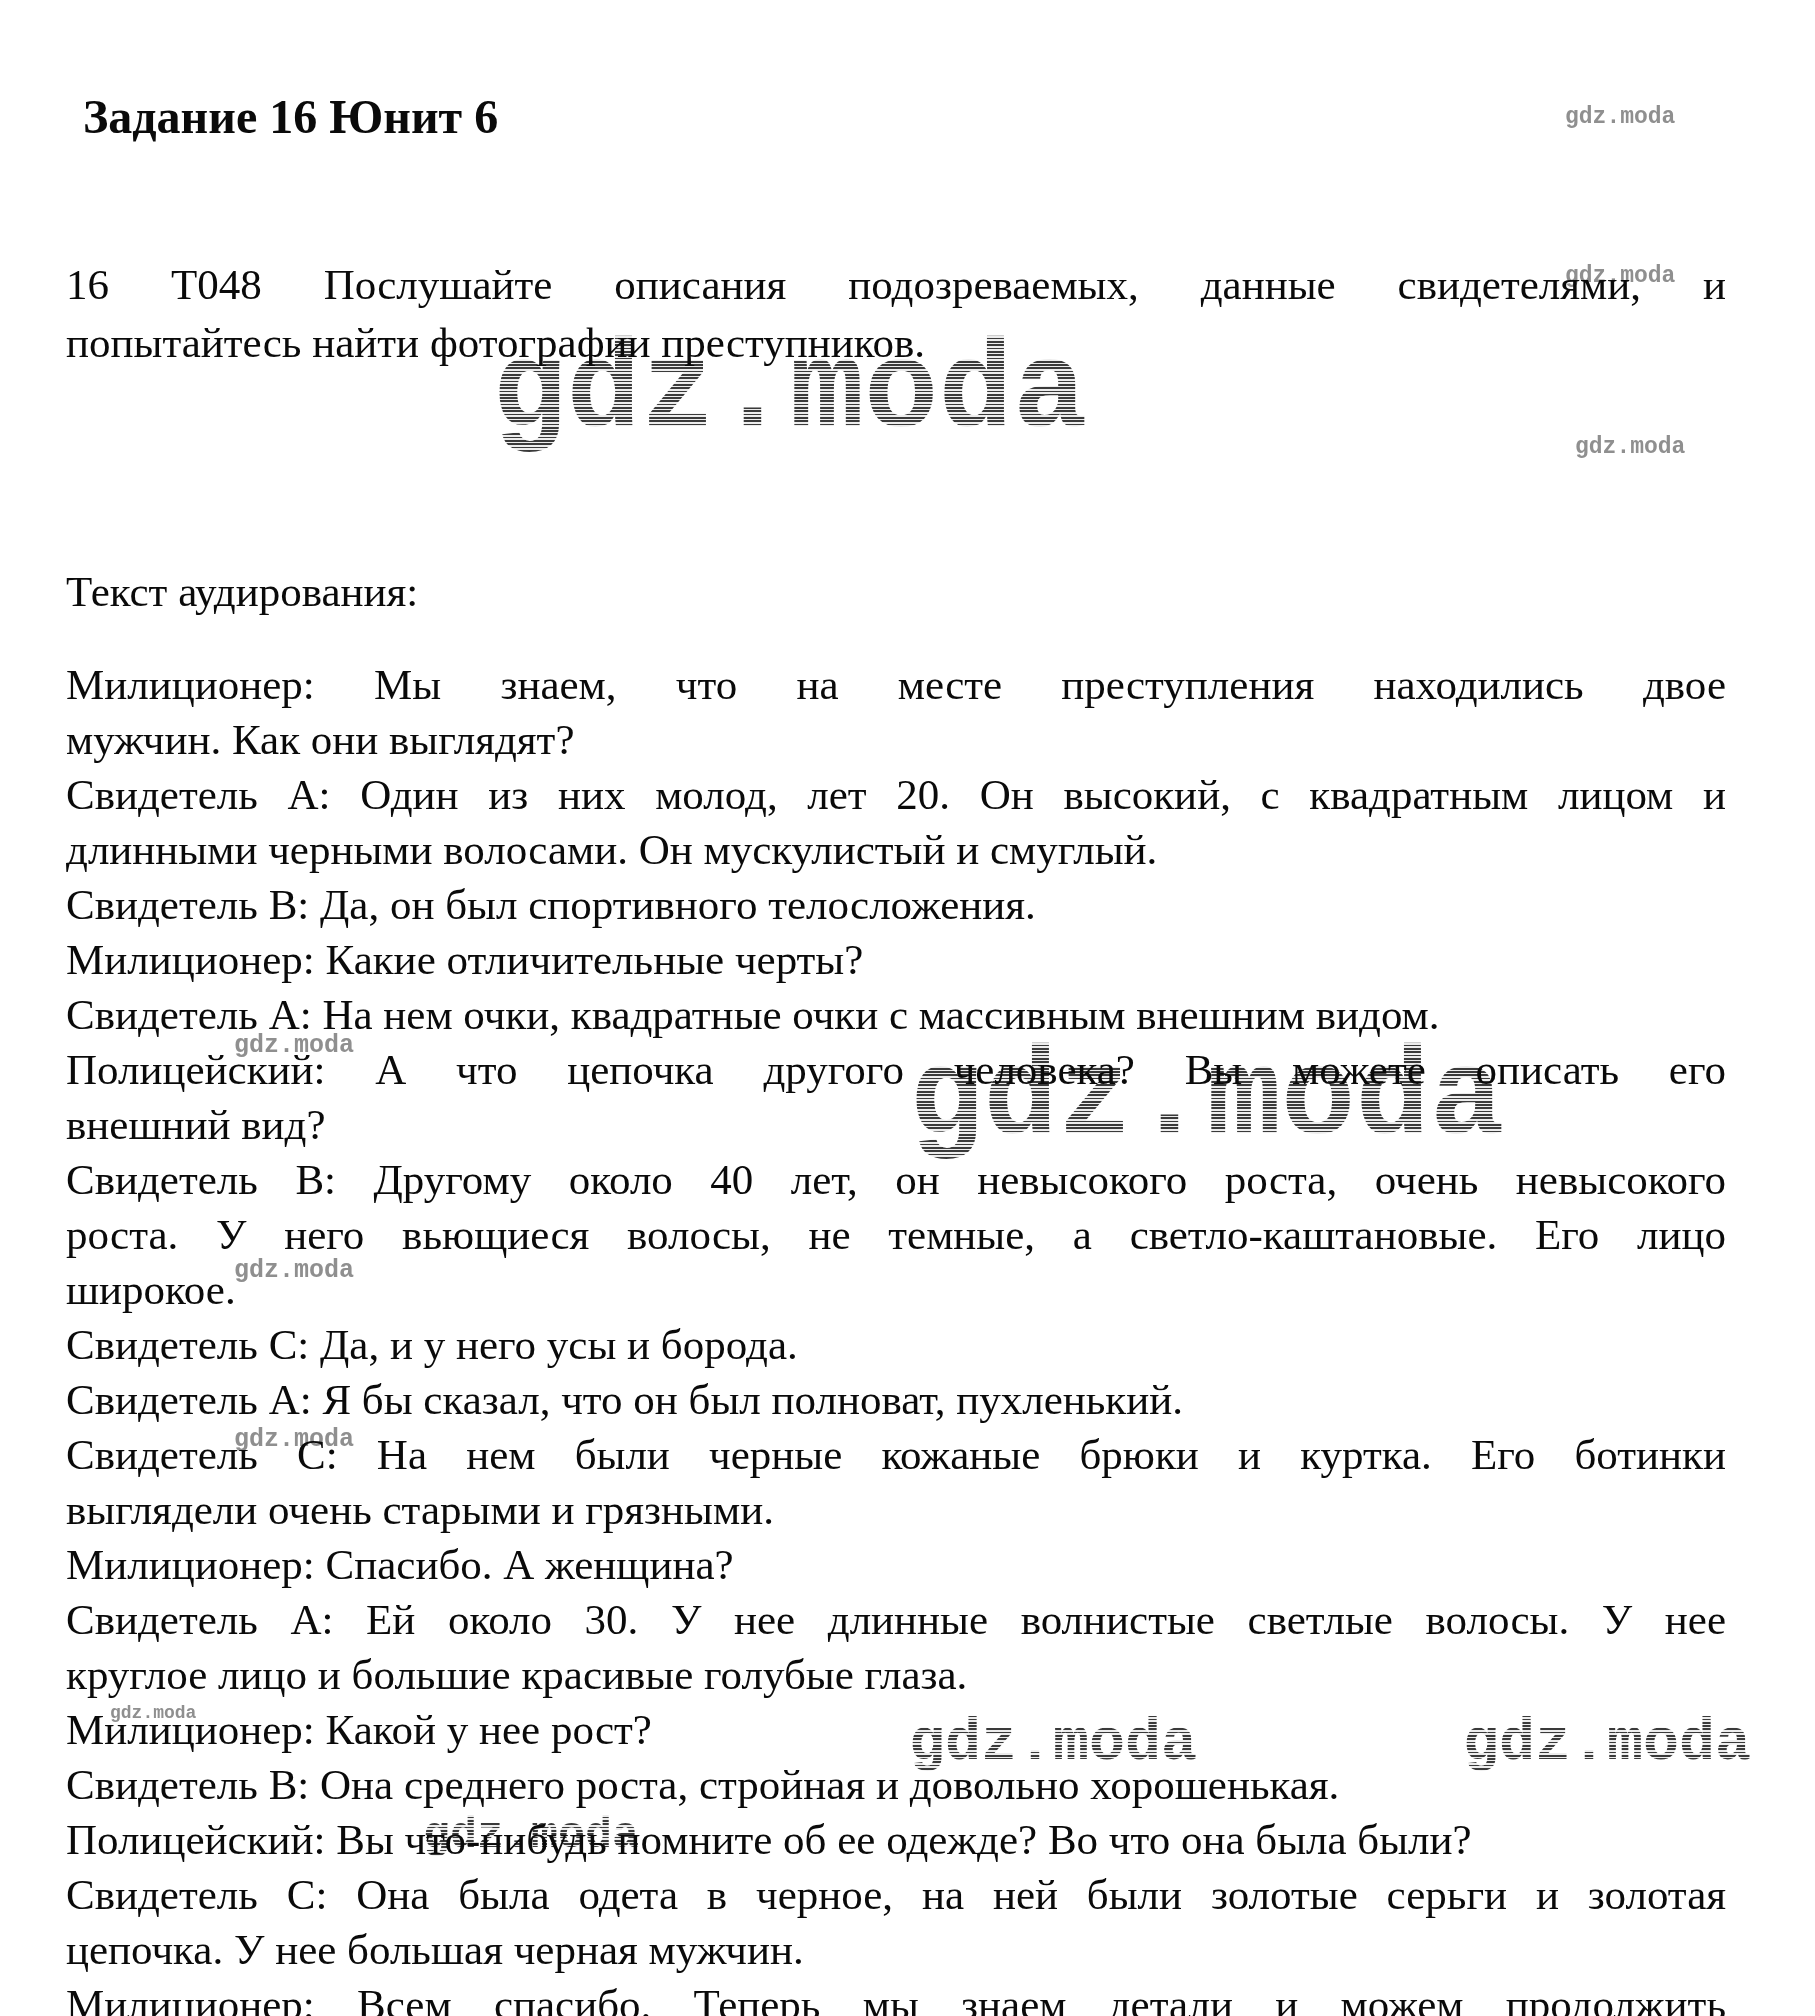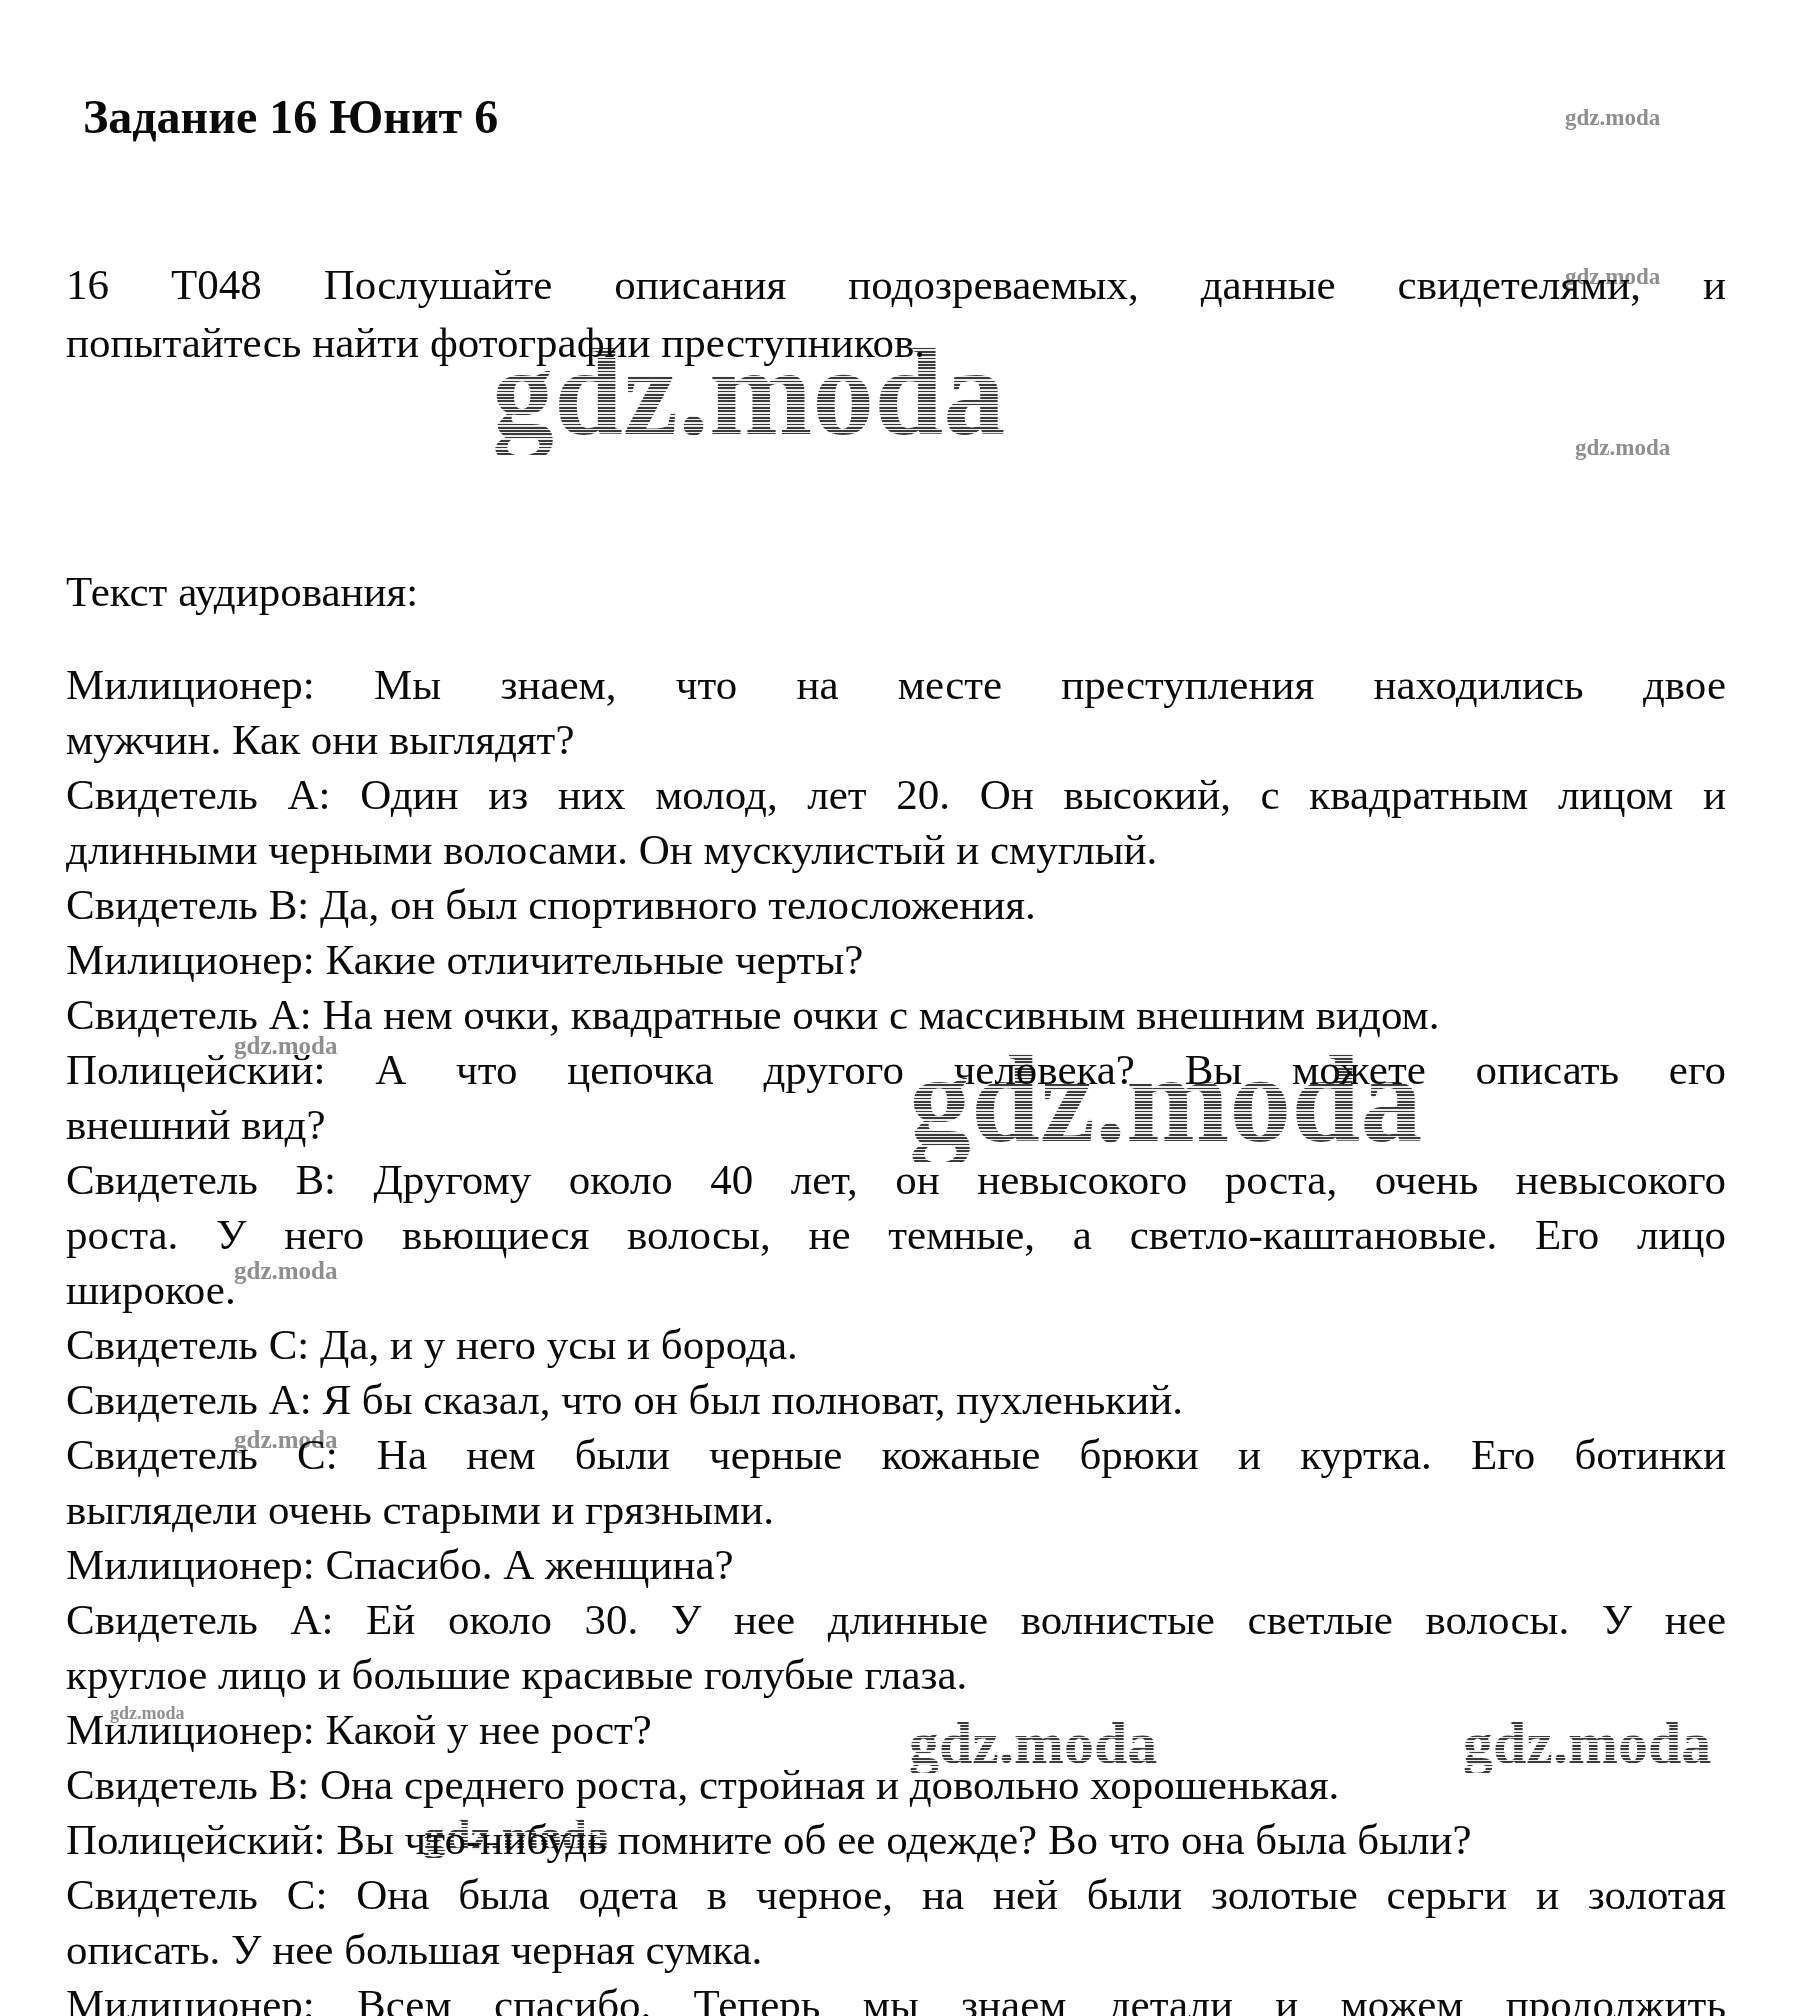--- a/index.html
+++ b/index.html
@@ -33,21 +33,21 @@
   .line { text-align: left; }
   .line.j {
     text-align: justify;
     text-align-last: justify;
   }
   
   .wm {
     position: absolute;
     line-height: 1;
     white-space: nowrap;
-    font-family: Liberation Serif, serif;
+    font-family: Liberation Mono, monospace;
     font-weight: bold;
     z-index: 0;
     user-select: none;
   }
   .wm-light { color: #8f8f8f; font-weight: bold; }
   .wm-hatch { color: #6a6a6a; }
   @supports ((-webkit-background-clip: text) or (background-clip: text)) {
     .wm-hatch {
       background-image: repeating-linear-gradient(0deg, #3a3a3a 0px, #3a3a3a 1.7px, #ededed 1.7px, #ededed 3.3px);
       -webkit-background-clip: text;
@@ -114,19 +114,19 @@
     <div class="line">Свидетель А: Я бы сказал, что он был полноват, пухленький.</div>
     <div class="line j">Свидетель С: На нем были черные кожаные брюки и куртка. Его ботинки</div>
     <div class="line">выглядели очень старыми и грязными.</div>
     <div class="line">Милиционер: Спасибо. А женщина?</div>
     <div class="line j">Свидетель А: Ей около 30. У нее длинные волнистые светлые волосы. У нее</div>
     <div class="line">круглое лицо и большие красивые голубые глаза.</div>
     <div class="line">Милиционер: Какой у нее рост?</div>
     <div class="line">Свидетель В: Она среднего роста, стройная и довольно хорошенькая.</div>
     <div class="line">Полицейский: Вы что-нибудь помните об ее одежде? Во что она была были?</div>
     <div class="line j">Свидетель С: Она была одета в черное, на ней были золотые серьги и золотая</div>
-    <div class="line">описать. У нее большая черная сумка.</div>
+    <div class="line">цепочка. У нее большая черная мужчин.</div>
     <div class="line j">Милиционер: Всем спасибо. Теперь мы знаем детали и можем продолжить</div>
 
   </div>
 
 </div>
 
 
 </body></html>

